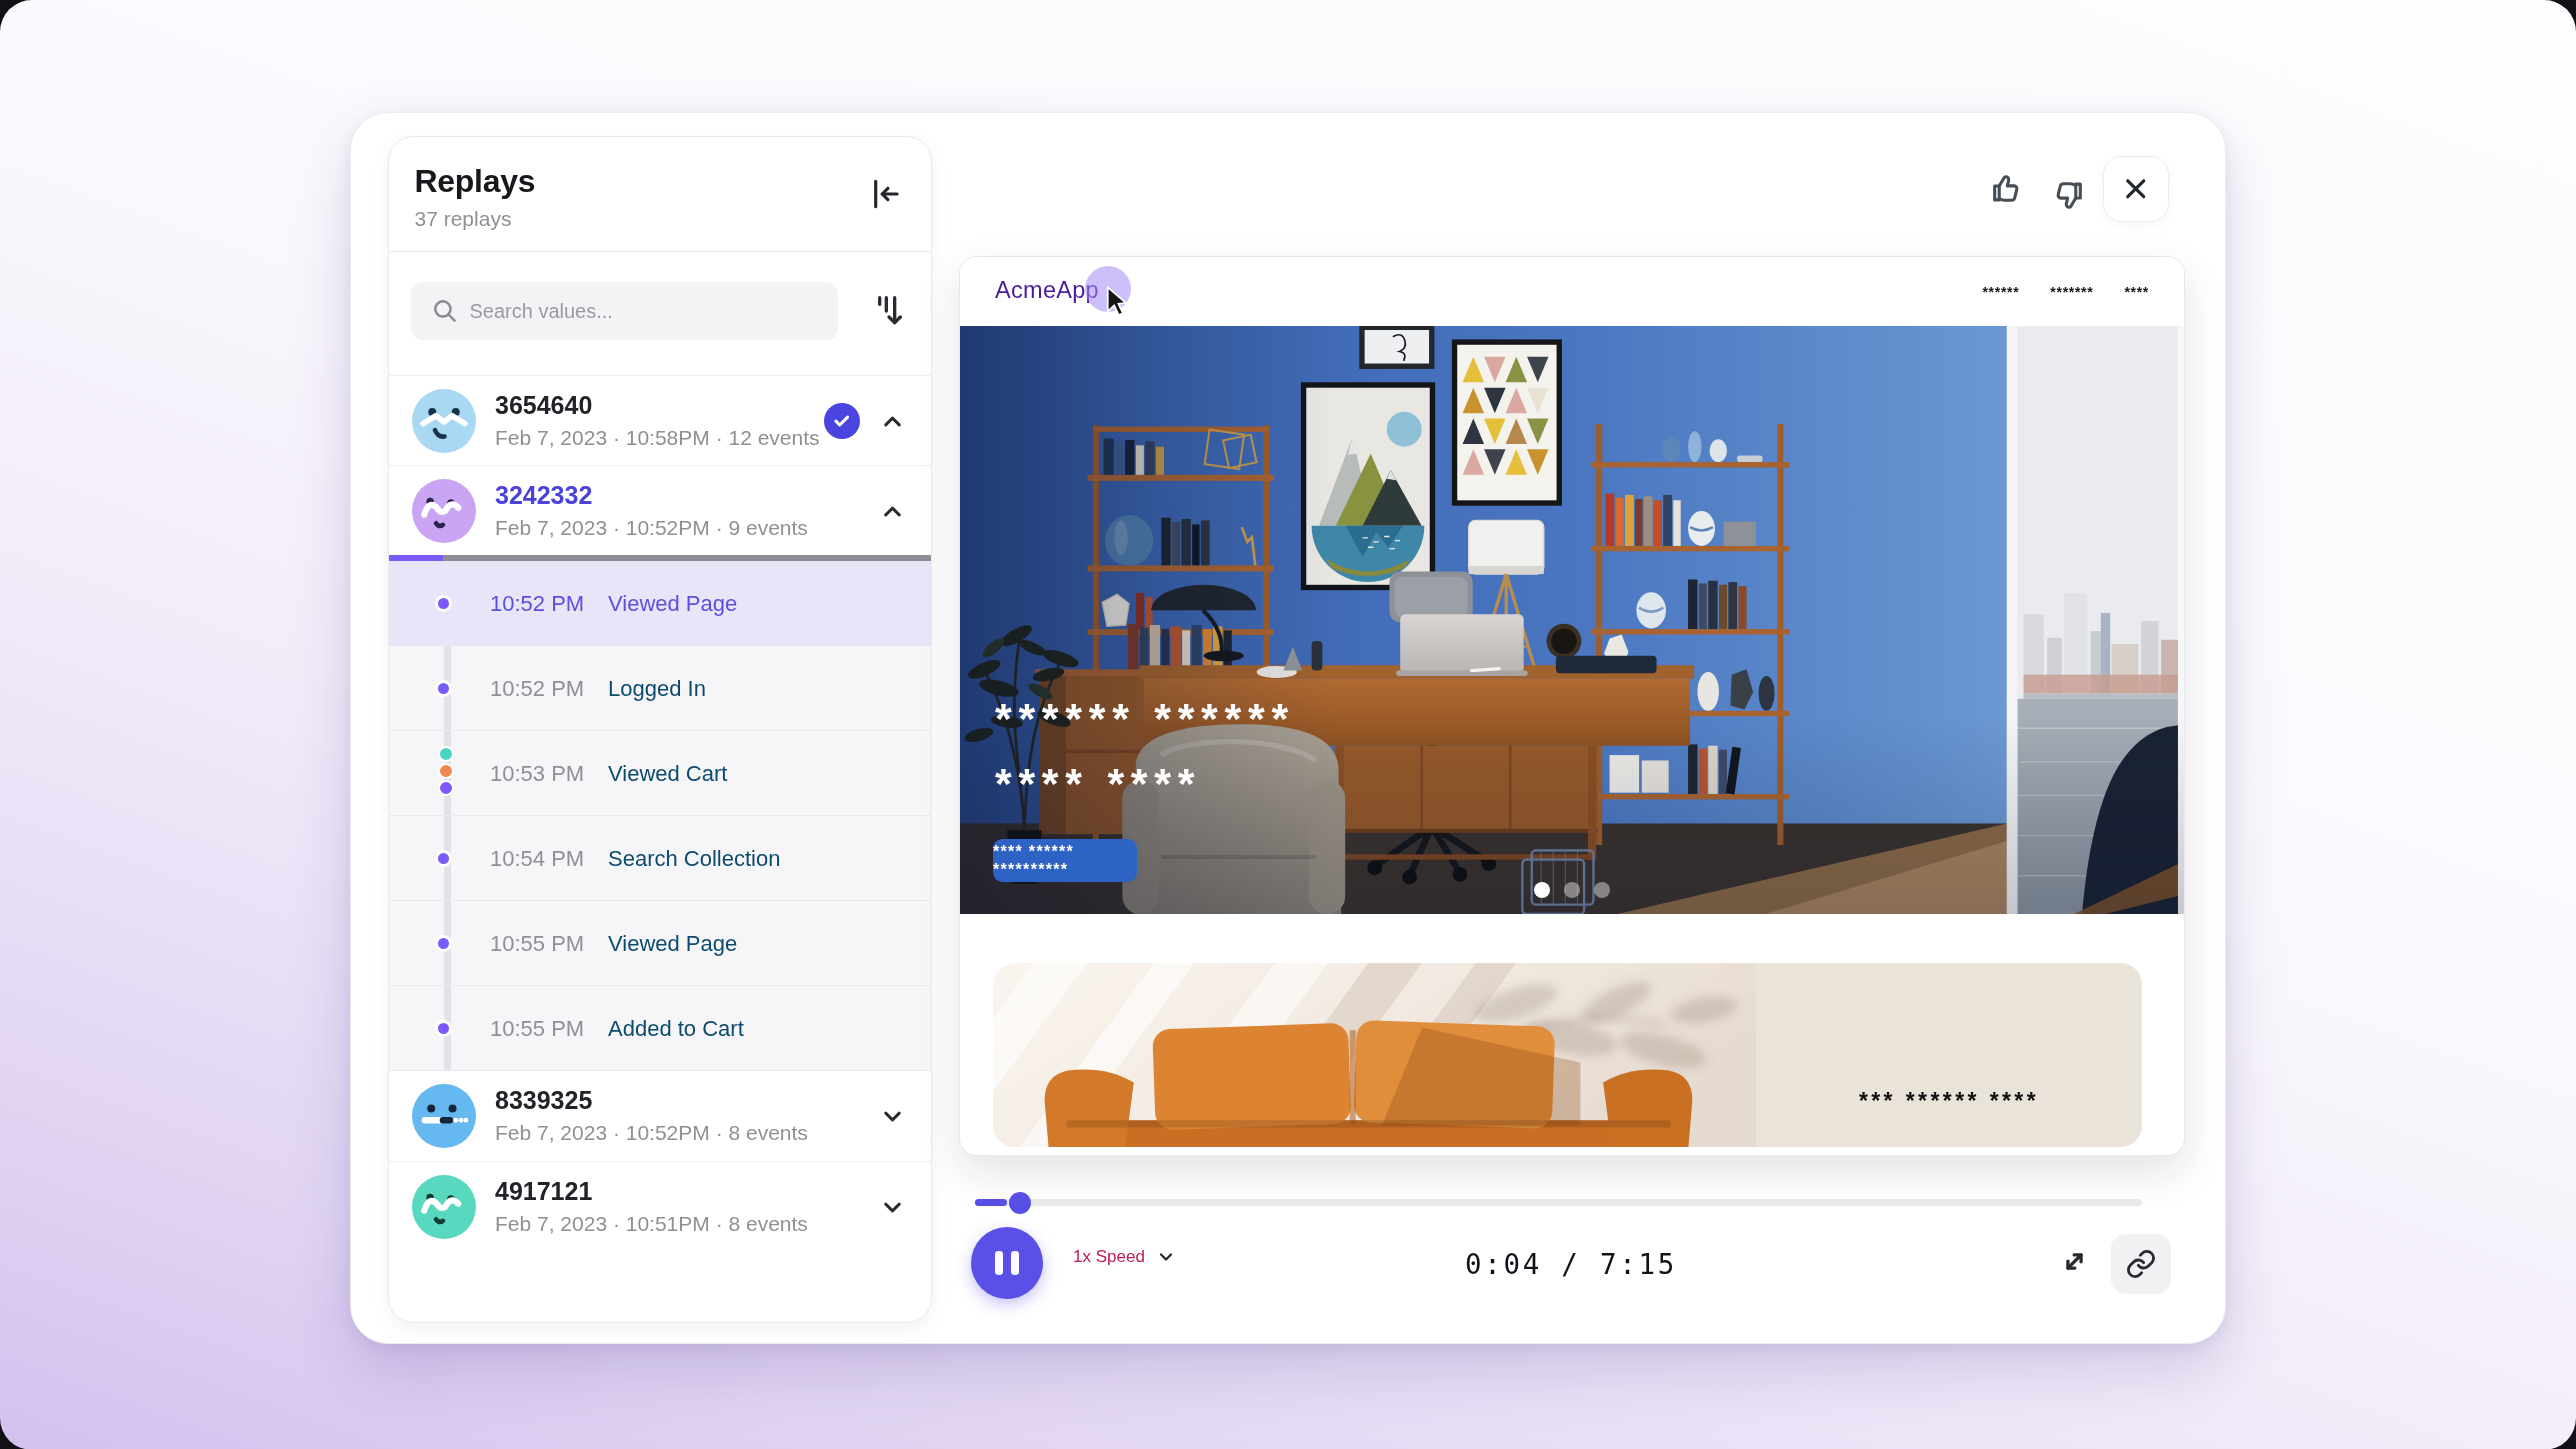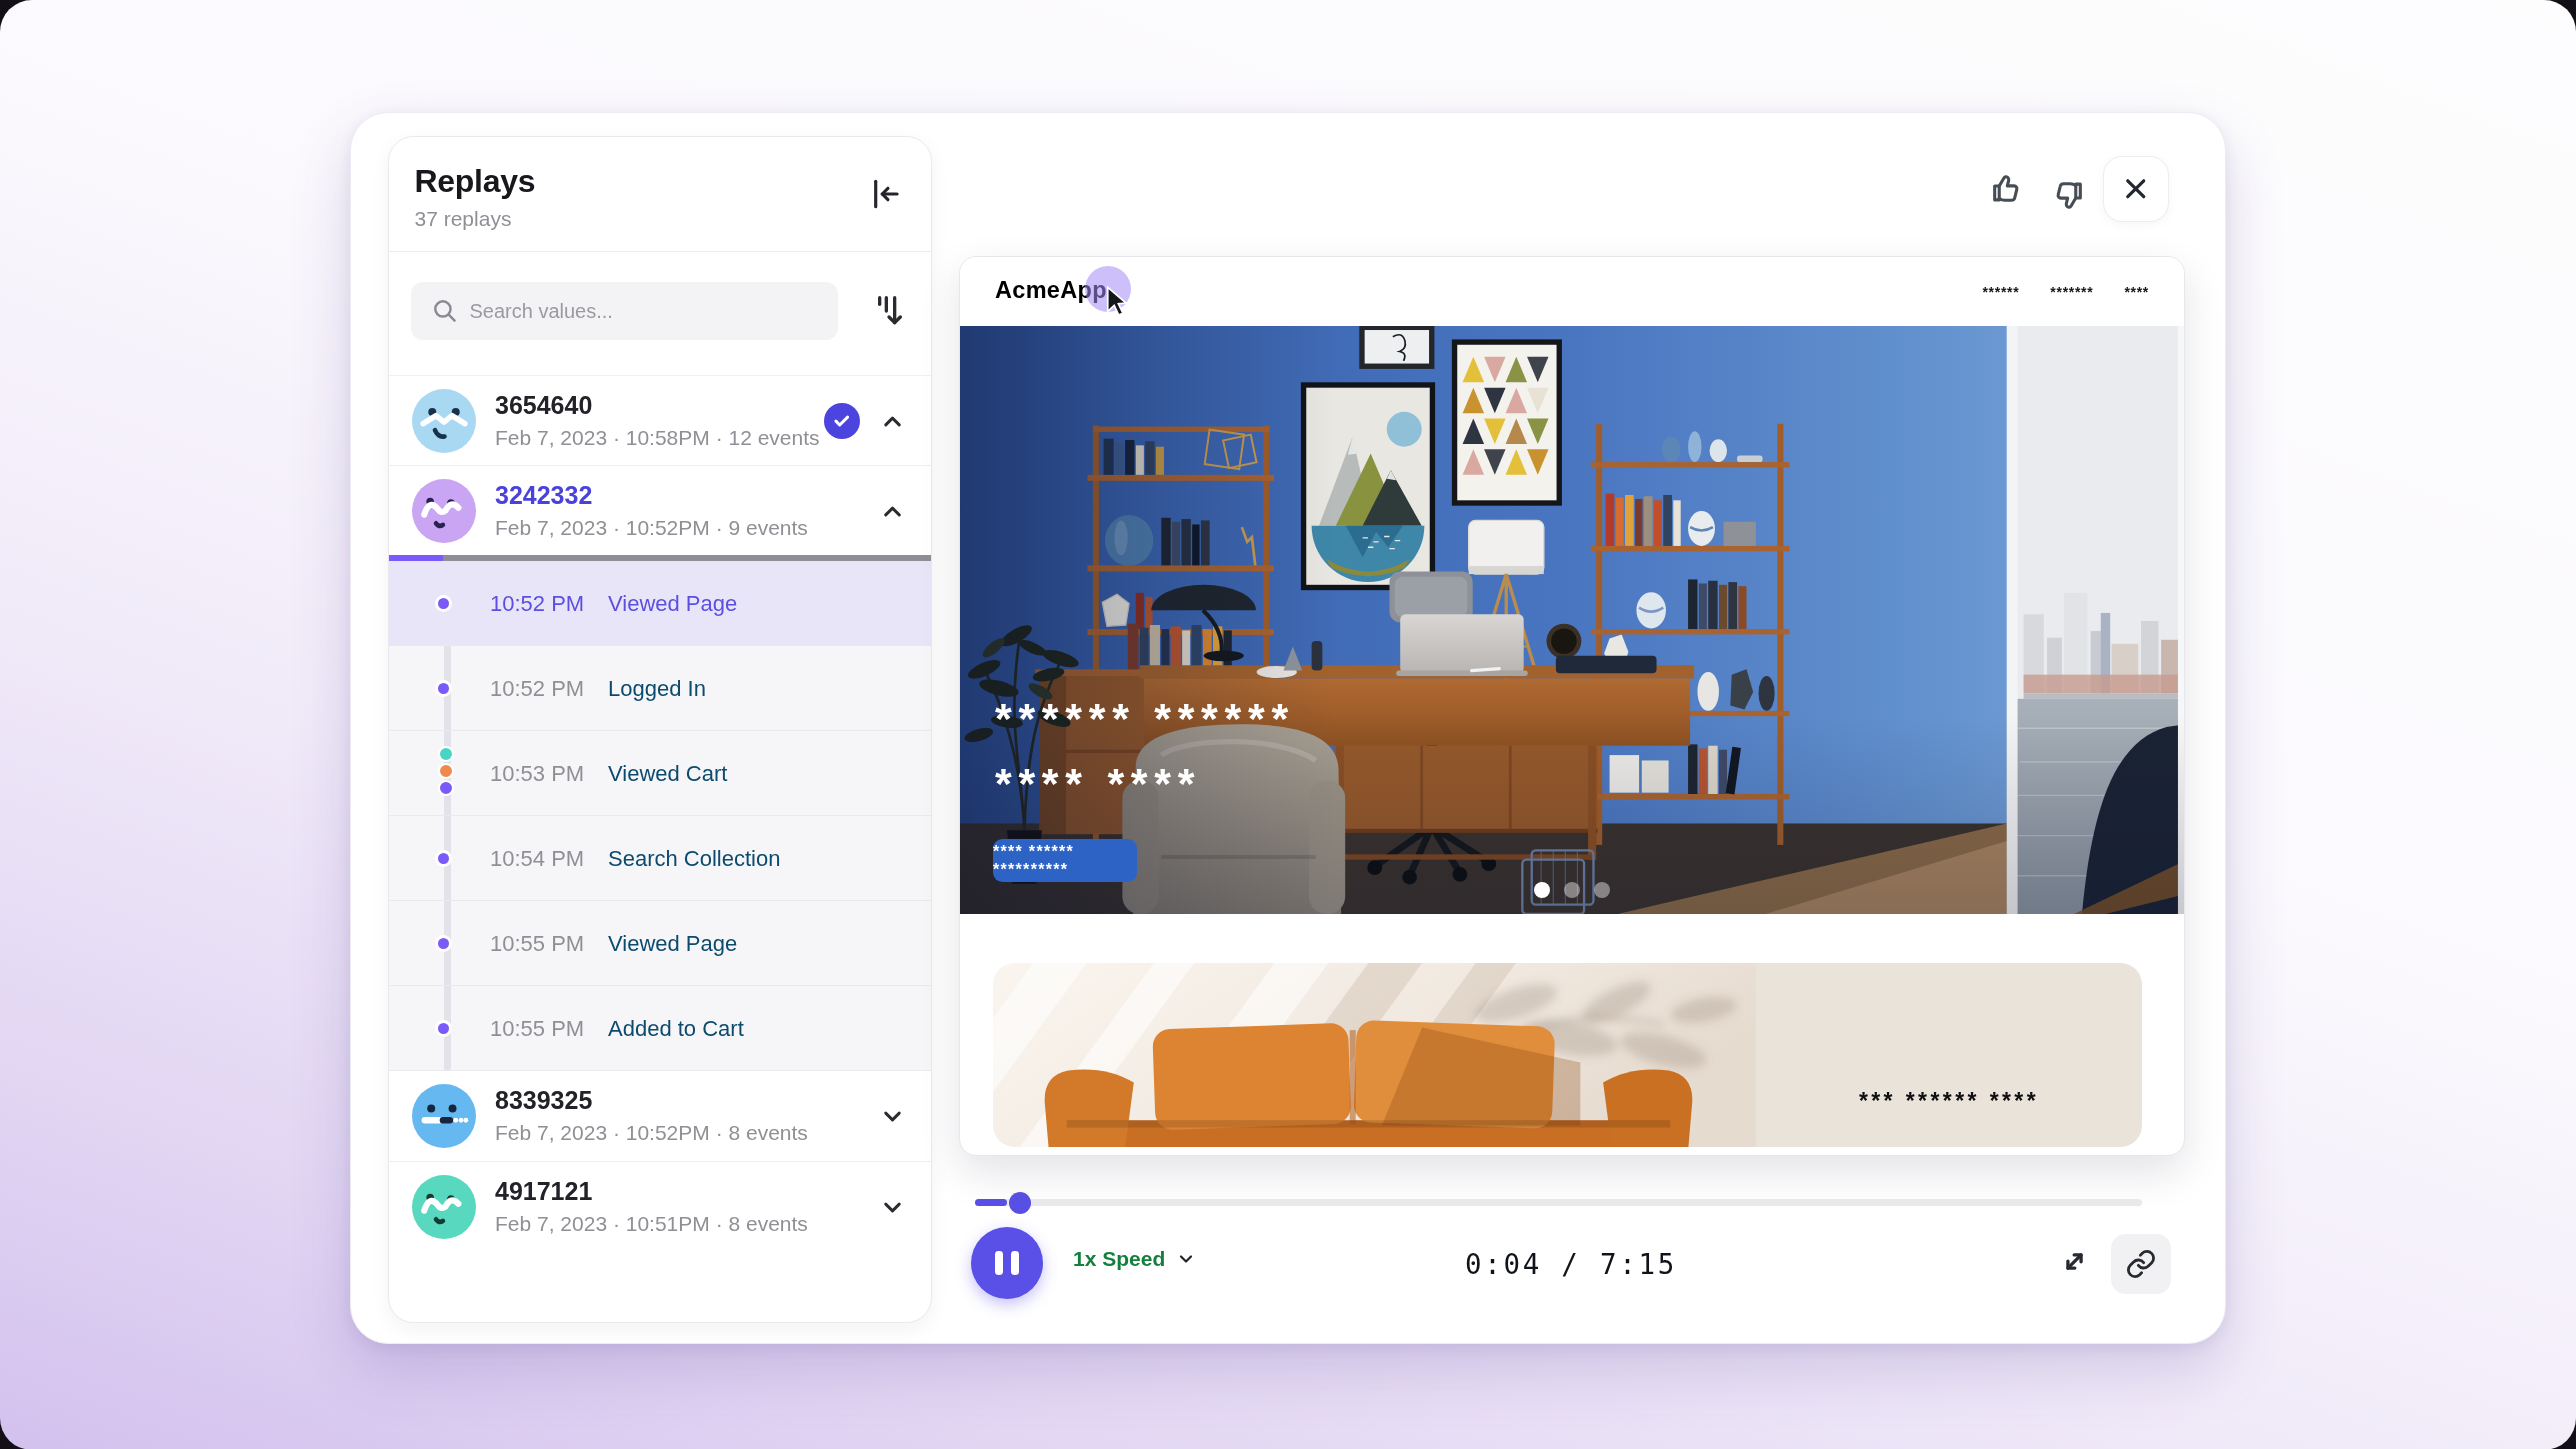--- a/index.html
+++ b/index.html
@@ -55,21 +55,21 @@
   
   .act-thumb-up { position:absolute; left:1638px; top:56px; width:39px; height:39px; }
   .act-thumb-down { position:absolute; left:1696px; top:63px; width:39px; height:39px; }
   .act-close { position:absolute; left:1752px; top:43px; width:66px; height:66px; border:1.3px solid #EDEDF1; border-radius:19px;
     background:#fff; display:flex; align-items:center; justify-content:center; box-shadow:0 2.7px 9.4px rgba(30,30,60,.04); cursor:pointer; }
 
   
   .player { position:absolute; left:608px; top:143px; width:1226px; height:900px; background:#fff; border:1.3px solid #E7E7EB;
     border-radius:17.4px; overflow:hidden; box-shadow:0 16px 40px rgba(25,25,55,.12); }
   .site-header { position:absolute; left:0; top:0; width:100%; height:69px; background:#fff; }
-  .brand { position:absolute; left:35px; top:20px; font-size:23.5px; font-weight:700; color:#000000; letter-spacing:0.3px; }
+  .brand { position:absolute; left:35px; top:20px; font-size:23.5px; font-weight:400; color:#4c1d95; letter-spacing:0.3px; }
   .halo { position:absolute; left:125px; top:9.4px; width:46px; height:46px; border-radius:50%; background:rgba(164,138,245,.55); }
   .cursor { position:absolute; left:140px; top:27px; }
   .site-nav { position:absolute; right:35px; top:0; height:69px; display:flex; gap:31px; align-items:center; }
   .site-nav span { font-size:14px; font-weight:700; color:#17171C; letter-spacing:0.7px; cursor:pointer; }
   .hero { position:absolute; left:0; top:69px; width:1226px; height:588px; }
   .hero svg { display:block; }
   .hero-text { position:absolute; left:35px; color:#fff; font-weight:700; font-size:43px; letter-spacing:6.7px; white-space:nowrap; }
   .ht1 { top:437px; } .ht2 { top:502px; }
   .hero-cta { position:absolute; left:33px; top:582px; width:144px; height:43px; background:#2E63C6; border-radius:9.4px;
     display:flex; align-items:center; justify-content:center; cursor:pointer; }
@@ -84,21 +84,21 @@
     letter-spacing:3.4px; color:#0F0F12; white-space:nowrap; }
 
   
   .seek { position:absolute; left:624px; top:1086px; width:1167px; height:7.4px; background:#E9E9EC; border-radius:4px; cursor:pointer; }
   .seek .fill { position:absolute; left:0; top:0; height:7.4px; width:32px; background:#584FE4; border-radius:4px; }
   .seek .thumb { position:absolute; left:34px; top:-7.4px; width:22px; height:22px; border-radius:50%; background:#584FE4; }
   .pause-btn { position:absolute; left:620px; top:1114px; width:72px; height:72px; border-radius:50%; background:#5A50E8;
     display:flex; align-items:center; justify-content:center; gap:8.7px; cursor:pointer; box-shadow:0 5.4px 14.8px rgba(90,80,232,.35); }
   .pause-btn i { display:block; width:7.4px; height:24px; background:#fff; border-radius:3.4px; }
   .speed { position:absolute; left:722px; top:1134px; display:flex; align-items:center; gap:10.7px; cursor:pointer; }
-  .speed .lbl { font-size:21px; font-weight:700; color:#15803d; }
+  .speed .lbl { font-size:17px; font-weight:400; color:#be185d; }
   .time { position:absolute; left:1220px; top:1135px; transform:translateX(-50%); font-family:"DejaVu Sans Mono",monospace;
     font-size:27.5px; color:#101319; letter-spacing:2.7px; white-space:nowrap; }
   .expand { position:absolute; left:1706px; top:1131px; width:35px; height:35px; }
   .link-btn { position:absolute; left:1760px; top:1121px; width:60px; height:60px; background:#F1F1F4; border-radius:14.8px;
     display:flex; align-items:center; justify-content:center; cursor:pointer; }
 </style>
 </head>
 <body>
 
 <div class="stage">

